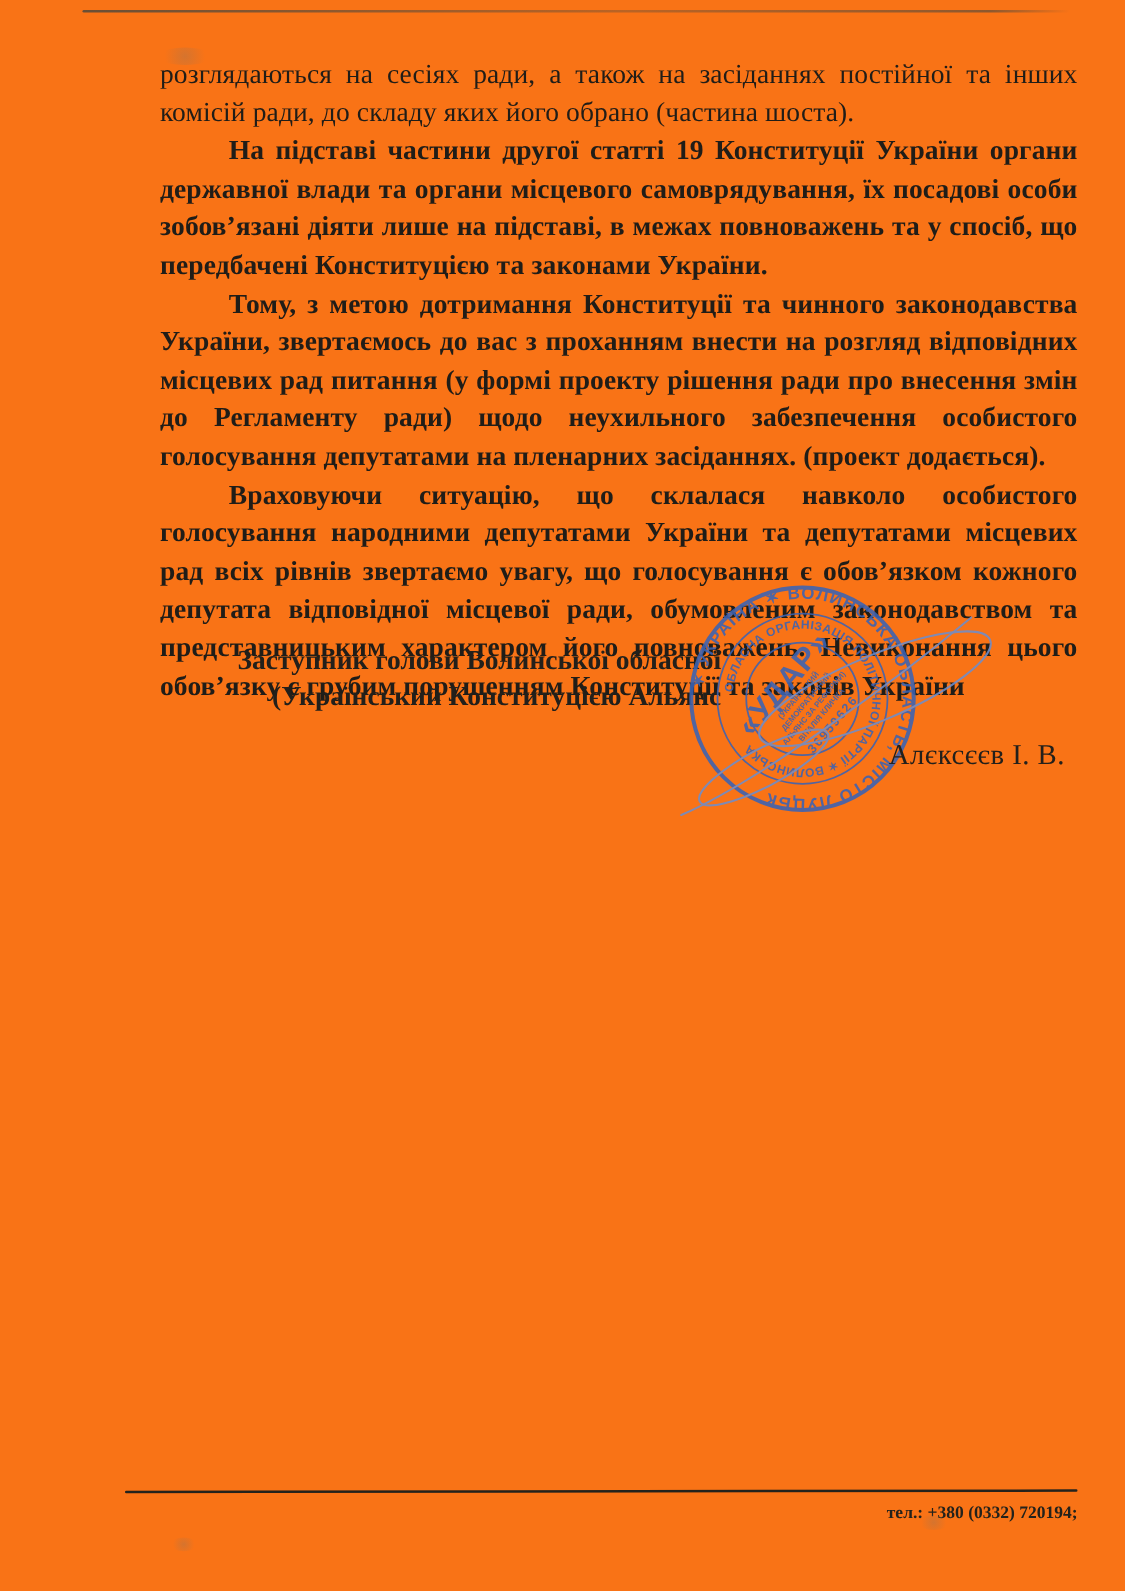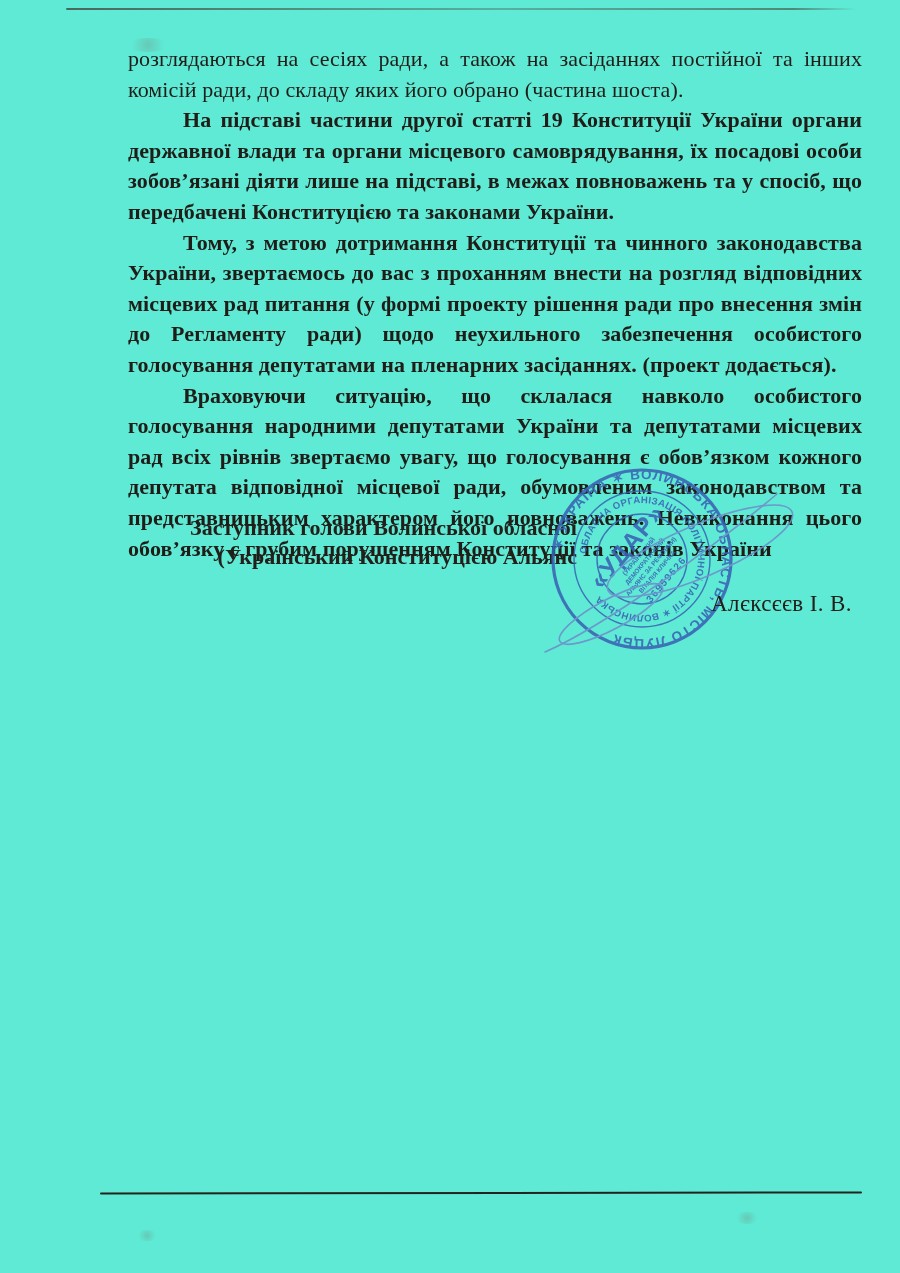--- a/index.html
+++ b/index.html
@@ -1,18 +1,18 @@
 <!DOCTYPE html>
 <html><head>
 <meta charset="utf-8">
 <style>
   html,body{margin:0;padding:0;background:#e9e9e6;}
   .page{
     position:relative;width:900px;height:1273px;margin:0 auto;
-    background:#5eead4;overflow:hidden;
+    background:#f97316;overflow:hidden;
     font-family:"Liberation Serif","DejaVu Serif",serif;color:#201d18;
   }
   .top-scan-line{
     position:absolute;top:8px;left:66px;width:790px;height:2px;
     background:linear-gradient(to right,rgba(70,70,62,.8),rgba(70,70,62,.35) 55%,rgba(70,70,62,.6) 92%,rgba(70,70,62,0));
     border-radius:1px;
   }
   .body-text{
     position:absolute;left:128px;top:44px;width:734px;
     font-size:22px;line-height:30.6px;text-align:justify;
@@ -96,19 +96,20 @@
           <path d="M30,196 C90,170 200,90 262,38"></path>
         </g>
       </g>
     </svg>
   </div>
 
   <div class="signee">Алєксєєв І. В.</div>
 
   <div class="footer-rule"></div>
   <div class="footer-text">
+    <div>тел.: +380 (0332) 720194;</div>
   </div>
 
   <div class="smudge" style="left:126px;top:38px;width:44px;height:14px;"></div>
   <div class="smudge" style="left:734px;top:1212px;width:26px;height:12px;"></div>
   <div class="smudge" style="left:136px;top:1230px;width:22px;height:11px;"></div>
 
 </div>
 
 </body></html>

